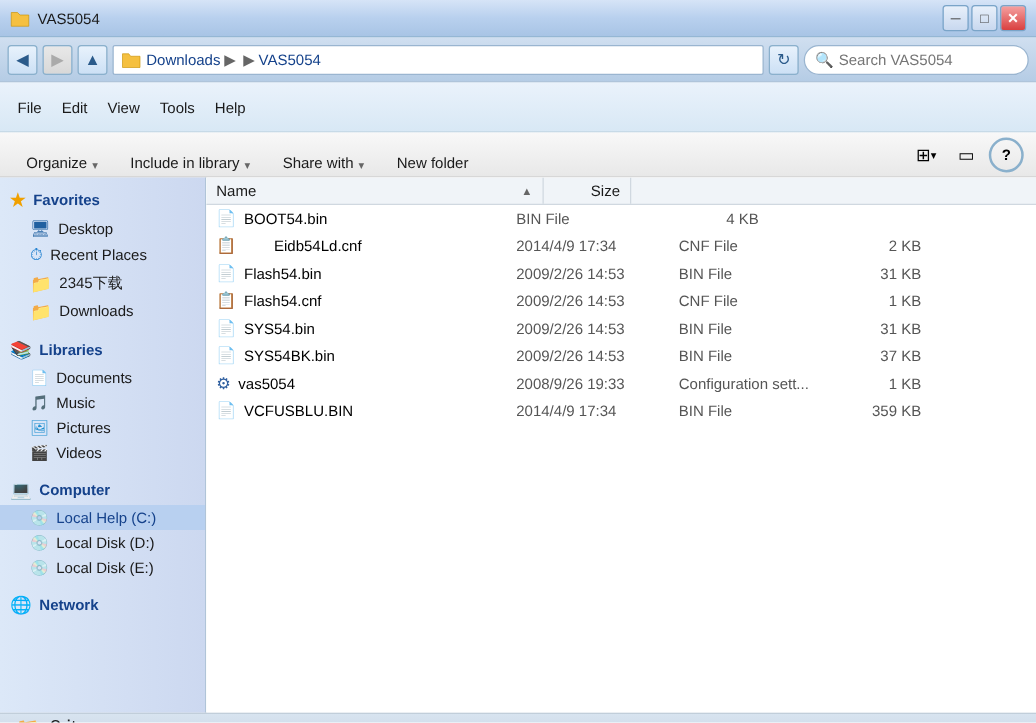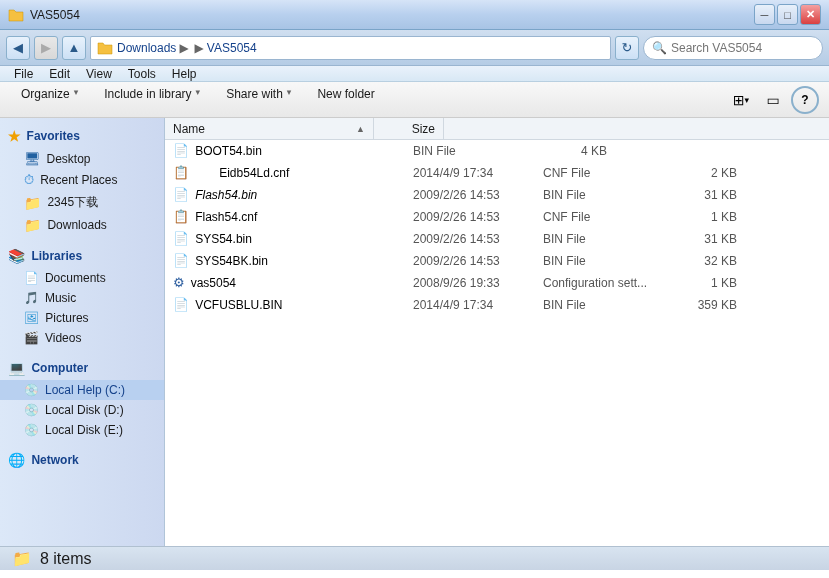--- a/index.html
+++ b/index.html
@@ -123,21 +123,21 @@
       outline: none;
       font-size: 12px;
       flex: 1;
       color: #888;
       background: transparent;
     }
 
     
     .menu-bar {
       background: linear-gradient(to bottom, #eaf2fb, #d8e8f5);
-      height: 16px;
+      height: 40px;
       display: flex;
       align-items: center;
       padding: 0 6px;
       border-bottom: 1px solid #b8cfe0;
     }
     .menu-item {
       padding: 2px 8px;
       cursor: pointer;
       border-radius: 3px;
       font-size: 12px;
@@ -155,21 +155,21 @@
       border-bottom: 1px solid #ccc;
     }
     .toolbar-btn {
       height: 28px;
       padding: 0 10px;
       border: 1px solid transparent;
       border-radius: 3px;
       background: transparent;
       cursor: pointer;
       display: flex;
-      align-items: flex-start;
+      align-items: flex-end;
       gap: 4px;
       font-size: 12px;
       color: #1a1a1a;
     }
     .toolbar-btn .arrow { font-size: 9px; color: #666; }
     .toolbar-right { margin-left: auto; display: flex; align-items: center; gap: 4px; }
     .view-btn {
       width: 28px;
       height: 28px;
       border: 1px solid transparent;
@@ -258,21 +258,21 @@
     .col-header {
       display: flex;
       align-items: center;
       justify-content: space-between;
       padding: 0 8px;
       height: 100%;
       border-right: 1px solid #d0d8e0;
       cursor: pointer;
       font-size: 12px;
     }
-    .col-name { width: 209px; }
+    .col-name { width: 270px; }
     .col-date { width: 130px; }
     .col-type { width: 140px; }
     .col-size { width: 70px; text-align: right; justify-content: flex-end; }
     .col-sort-arrow { font-size: 9px; color: #666; }
 
     .file-list-body {
       flex: 1;
       overflow-y: auto;
       overflow-x: hidden;
     }
@@ -504,21 +504,21 @@
     <div class="file-cell file-cell-type">
       <span>CNF File</span>
     </div>
     <div class="file-cell file-cell-size">
       <span>2 KB</span>
     </div>
   </div>
         <div class="file-row">
     <div class="file-cell file-cell-name">
       <span style="font-size:13px;color:#888;">📄</span>
-      <span style="font-size:12px;font-style:italic;">Flash54.bin</span>
+      <span style="font-size:12px;">Flash54.bin</span>
     </div>
     <div class="file-cell file-cell-date">
       <span>2009/2/26 14:53</span>
     </div>
     <div class="file-cell file-cell-type">
       <span>BIN File</span>
     </div>
     <div class="file-cell file-cell-size">
       <span>31 KB</span>
     </div>
@@ -558,21 +558,21 @@
       <span style="font-size:13px;color:#888;">📄</span>
       <span style="font-size:12px;">SYS54BK.bin</span>
     </div>
     <div class="file-cell file-cell-date">
       <span>2009/2/26 14:53</span>
     </div>
     <div class="file-cell file-cell-type">
       <span>BIN File</span>
     </div>
     <div class="file-cell file-cell-size">
-      <span>32 KB</span>
+      <span>37 KB</span>
     </div>
   </div>
         <div class="file-row">
     <div class="file-cell file-cell-name">
       <span style="font-size:13px;color:#3060a0;">⚙</span>
       <span style="font-size:12px;">vas5054</span>
     </div>
     <div class="file-cell file-cell-date">
       <span>2008/9/26 19:33</span>
     </div>

